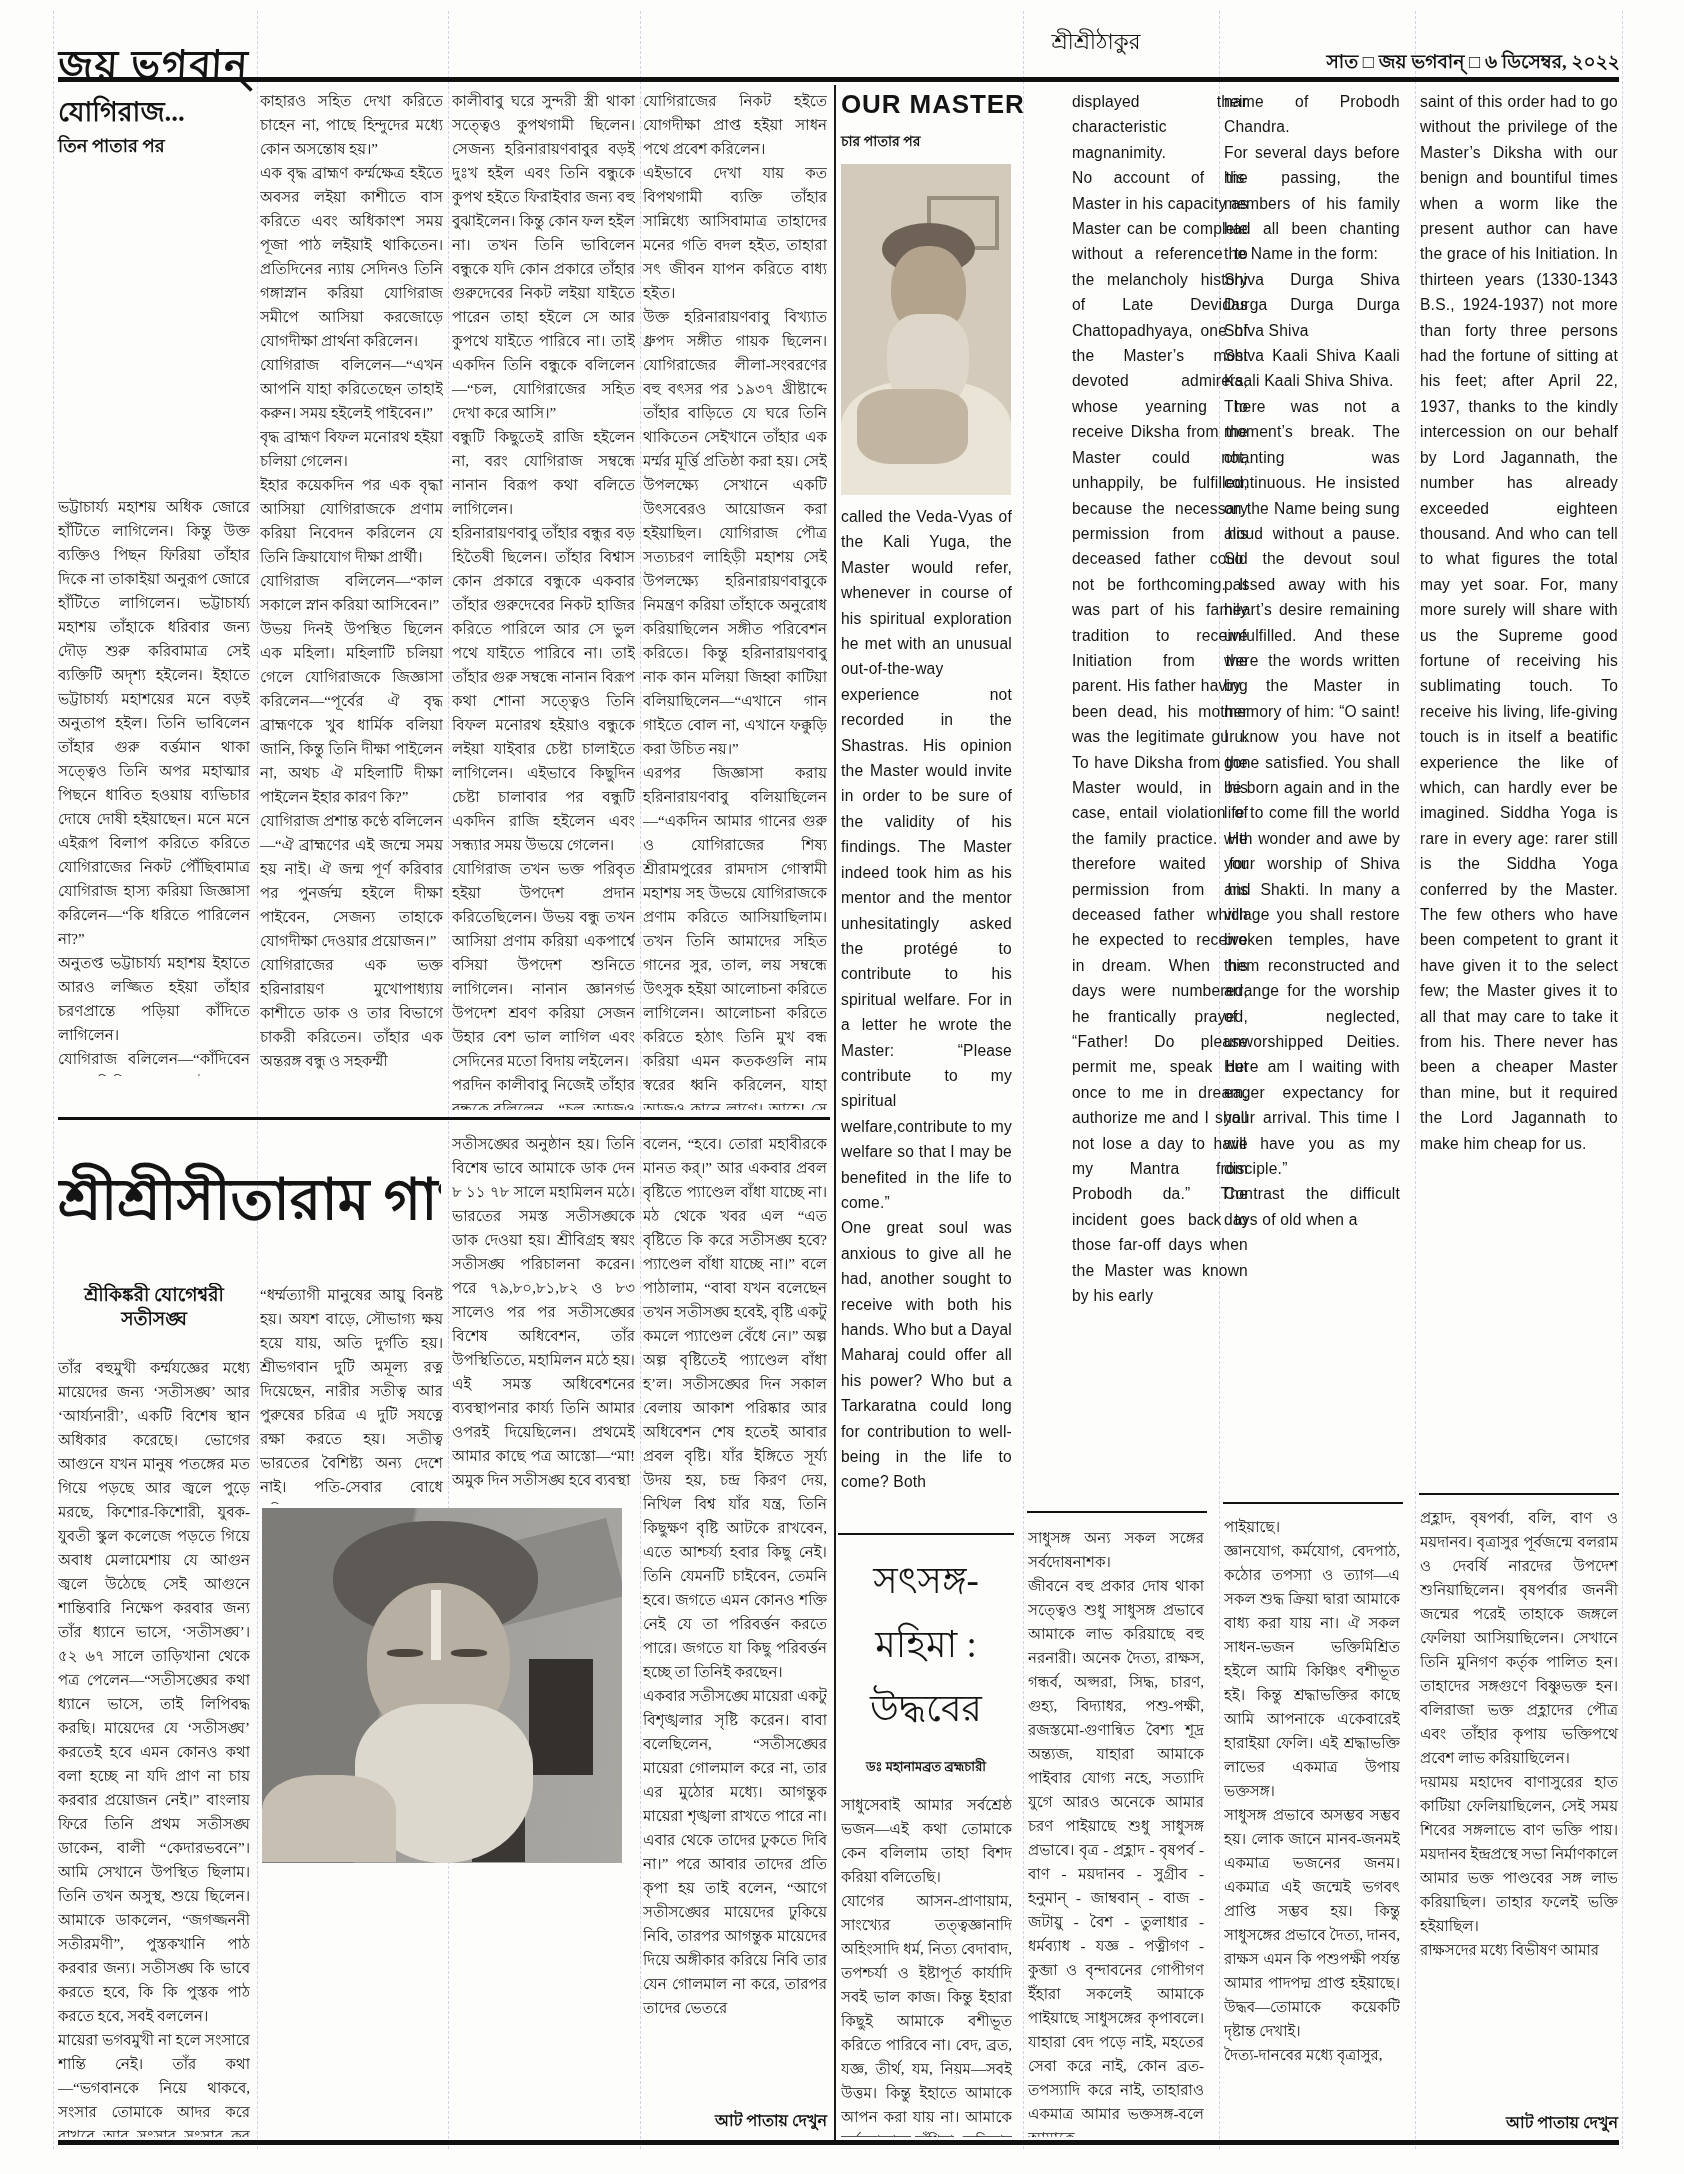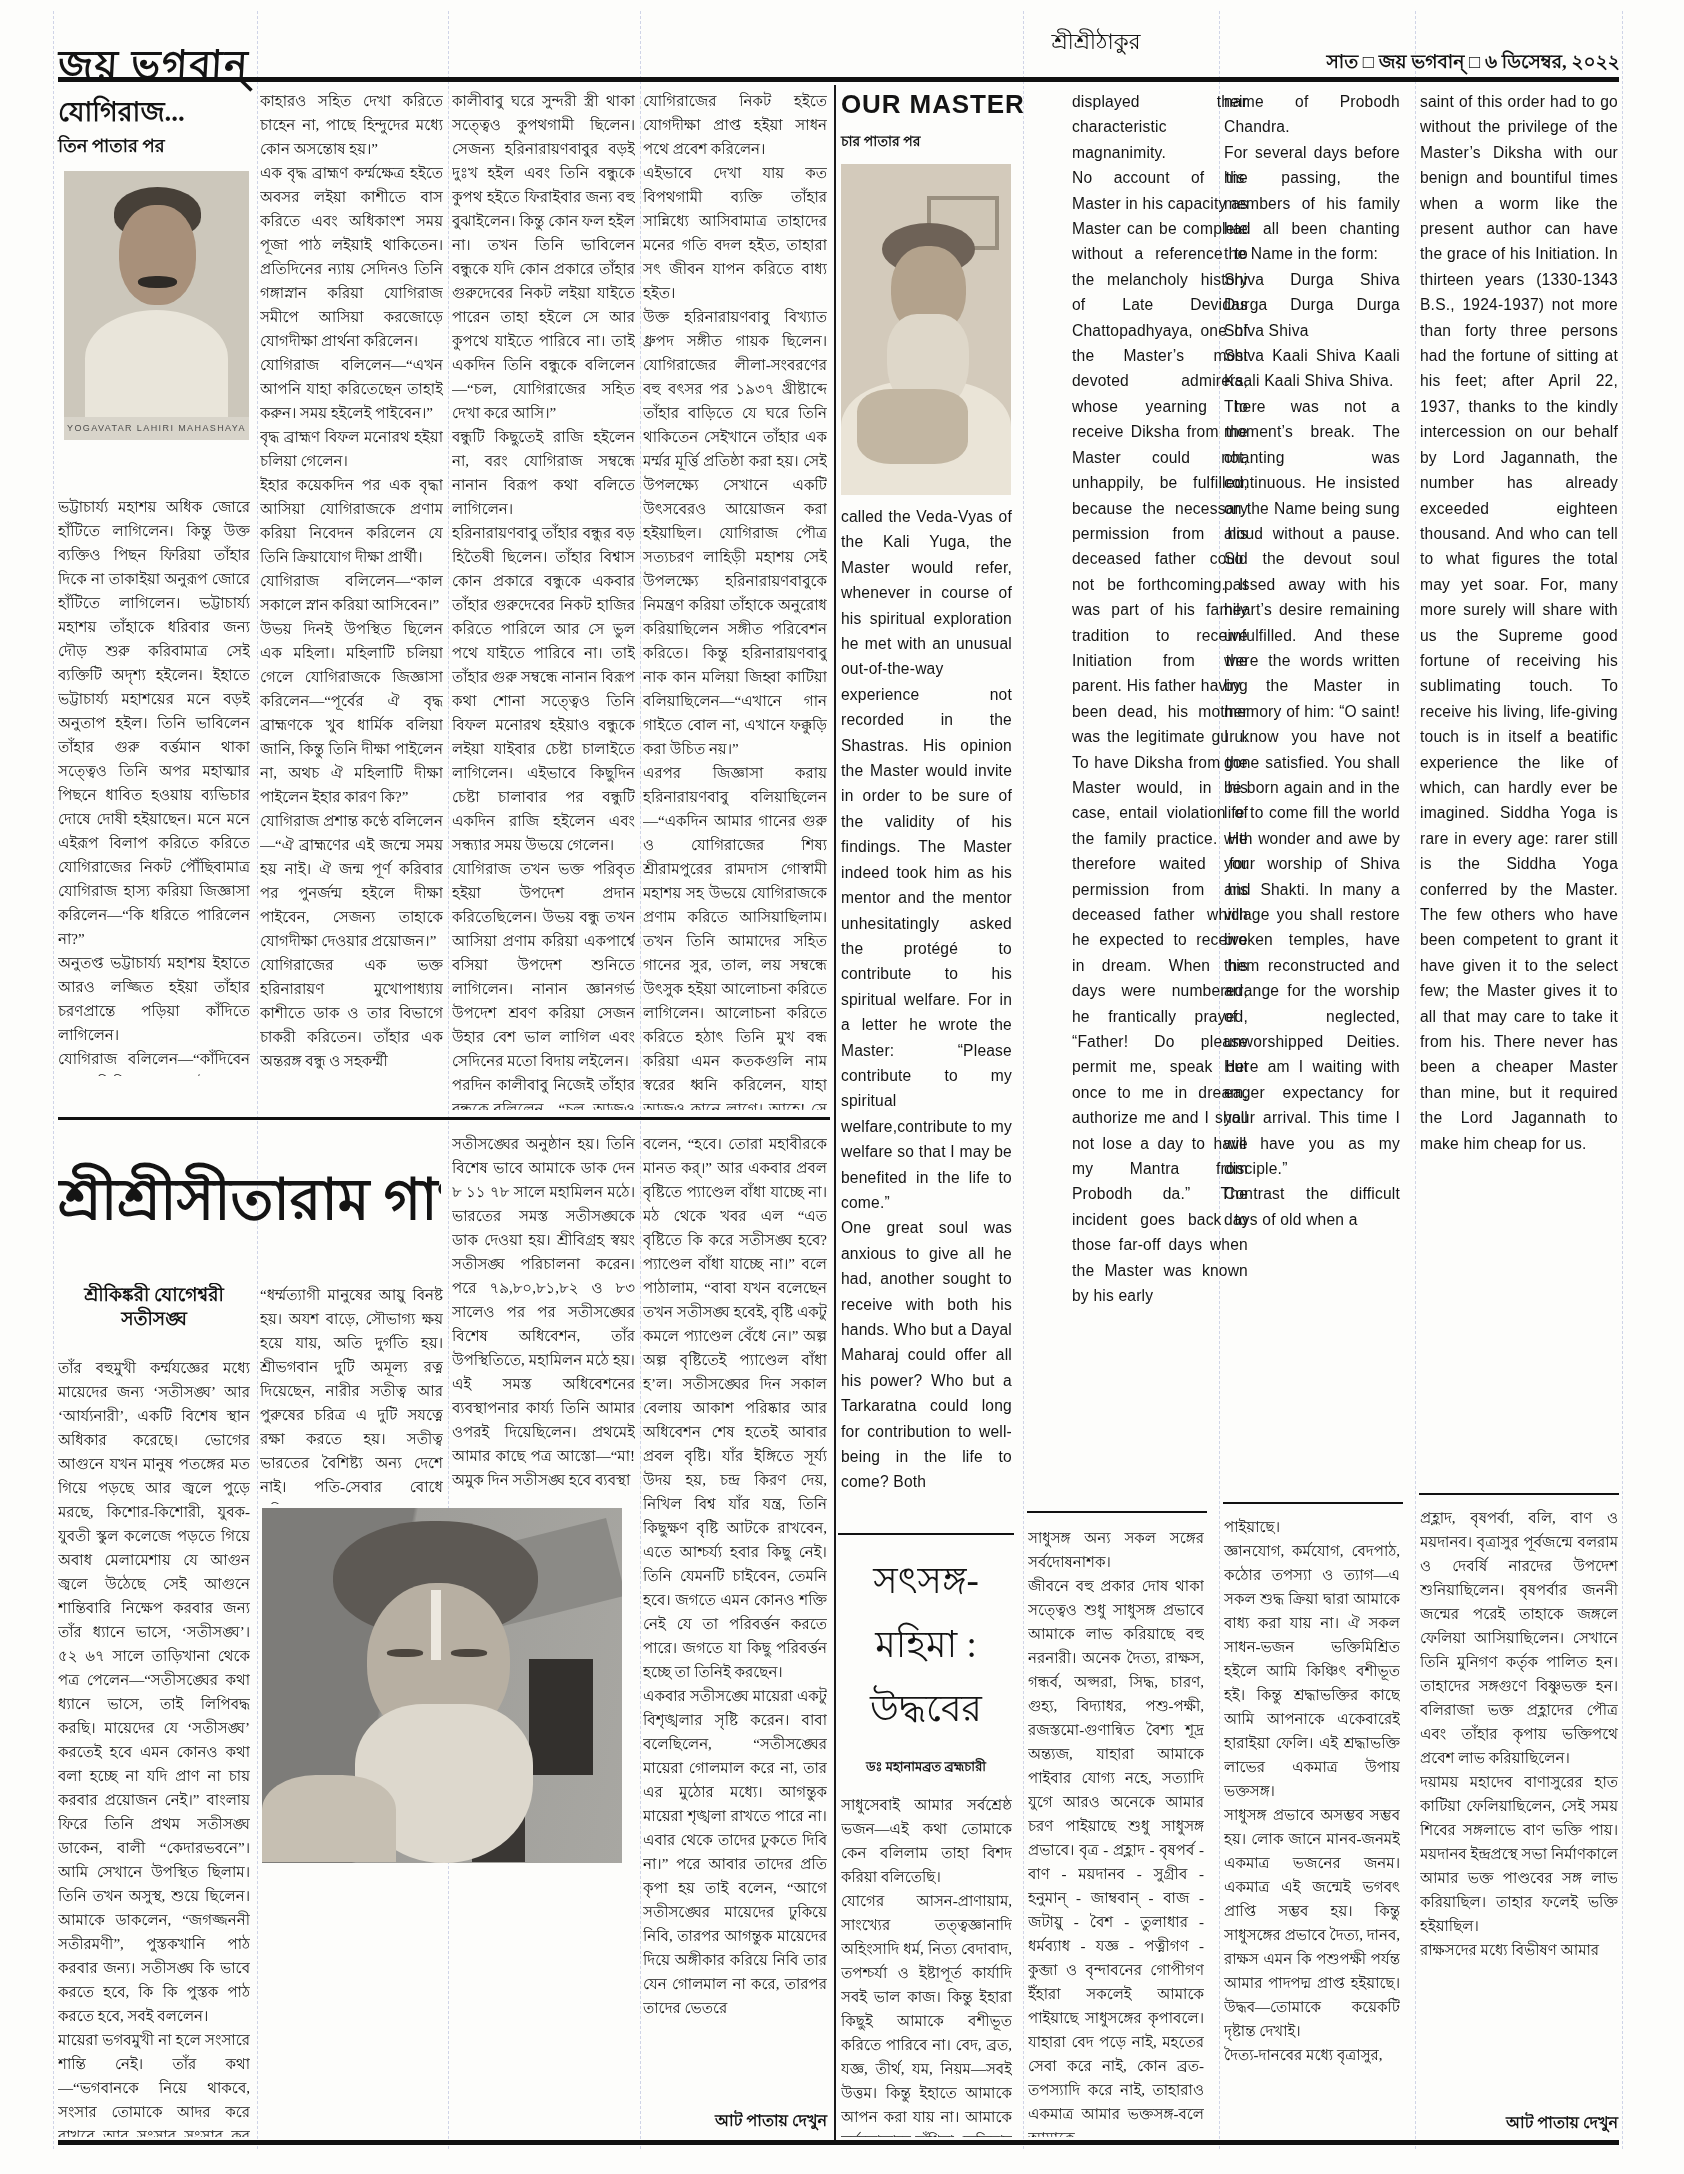--- a/index.html
+++ b/index.html
@@ -41,27 +41,20 @@
   <div class="masthead" style="left:58px;top:34px;">জয় ভগবান্</div>
   <div class="abs" style="left:1016px;top:25px;width:160px;font-size:21.4px;text-align:center;">শ্রীশ্রীঠাকুর</div>
   <div class="abs right-line" style="left:1248px;top:48px;width:372px;font-size:18.7px;font-weight:bold;">সাত □ জয় ভগবান্ □ ৬ ডিসেম্বর, ২০২২</div>
   <div class="hrule" style="left:58px;top:77px;width:1561px;height:4.5px;"></div>
 
   <div class="vsolid" style="left:834px;top:85px;height:2058px;"></div>
 
   <div class="headline-bn" style="left:58px;top:91px;width:192px;font-size:27px;">যোগিরাজ...</div>
   <div class="abs" style="left:58px;top:132px;font-size:18px;font-weight:bold;">তিন পাতার পর</div>
 
-  <div class="photo" style="left:64px;top:171px;width:185px;height:269px;background:#ccc7bb;">
-    <div style="left:21.4px;bottom:23px;width:143px;height:107px;background:#e9e5da;border-radius:50% 50% 0 0/45% 45% 0 0;"></div>
-    <div style="left:50px;top:16px;width:87px;height:52px;background:#474038;border-radius:50% 50% 42% 42%;"></div>
-    <div style="left:55px;top:34px;width:77px;height:100px;background:#a8907a;border-radius:46%;"></div>
-    <div style="left:74px;top:105px;width:39px;height:11.6px;background:#2e2a26;border-radius:45%;"></div>
-    <div class="caption">YOGAVATAR LAHIRI MAHASHAYA</div>
-  </div>
 
   <div class="btxt" style="left:58px;top:495px;width:192px;height:581px;">ভট্টাচার্য্য মহাশয় অধিক জোরে হাঁটিতে লাগিলেন। কিন্তু উক্ত ব্যক্তিও পিছন ফিরিয়া তাঁহার দিকে না তাকাইয়া অনুরূপ জোরে হাঁটিতে লাগিলেন। ভট্টাচার্য্য মহাশয় তাঁহাকে ধরিবার জন্য দৌড় শুরু করিবামাত্র সেই ব্যক্তিটি অদৃশ্য হইলেন। ইহাতে ভট্টাচার্য্য মহাশয়ের মনে বড়ই অনুতাপ হইল। তিনি ভাবিলেন তাঁহার গুরু বর্ত্তমান থাকা সত্ত্বেও তিনি অপর মহাত্মার পিছনে ধাবিত হওয়ায় ব্যভিচার দোষে দোষী হইয়াছেন। মনে মনে এইরূপ বিলাপ করিতে করিতে যোগিরাজের নিকট পৌঁছিবামাত্র যোগিরাজ হাস্য করিয়া জিজ্ঞাসা করিলেন—“কি ধরিতে পারিলেন না?”
 অনুতপ্ত ভট্টাচার্য্য মহাশয় ইহাতে আরও লজ্জিত হইয়া তাঁহার চরণপ্রান্তে পড়িয়া কাঁদিতে লাগিলেন।
 যোগিরাজ বলিলেন—“কাঁদিবেন না, তিনি আপনারই এক গুরুভাই। আপনি যদি, তাঁহাকে দেখিতে চান, তাহা হইলে বলুন, আমি স্মরণ করিলেই তিনি আসিবেন।”
 ভট্টাচার্য্য মহাশয় শান্ত হইয়া বলিলেন—“আমি আর দেখিতে চাই না।”
 যোগিরাজ মৃদু হাস্য করিয়া বলিলেন—তিনি আপনারই এক মুসলমান গুরুভাই, তিনিও</div>
   <div class="btxt" style="left:260px;top:89px;width:183px;height:1021px;">কাহারও সহিত দেখা করিতে চাহেন না, পাছে হিন্দুদের মধ্যে কোন অসন্তোষ হয়।”
 এক বৃদ্ধ ব্রাহ্মণ কর্ম্মক্ষেত্র হইতে অবসর লইয়া কাশীতে বাস করিতে এবং অধিকাংশ সময় পূজা পাঠ লইয়াই থাকিতেন। প্রতিদিনের ন্যায় সেদিনও তিনি গঙ্গাস্নান করিয়া যোগিরাজ সমীপে আসিয়া করজোড়ে যোগদীক্ষা প্রার্থনা করিলেন।
 যোগিরাজ বলিলেন—“এখন আপনি যাহা করিতেছেন তাহাই করুন। সময় হইলেই পাইবেন।”
 বৃদ্ধ ব্রাহ্মণ বিফল মনোরথ হইয়া চলিয়া গেলেন।

